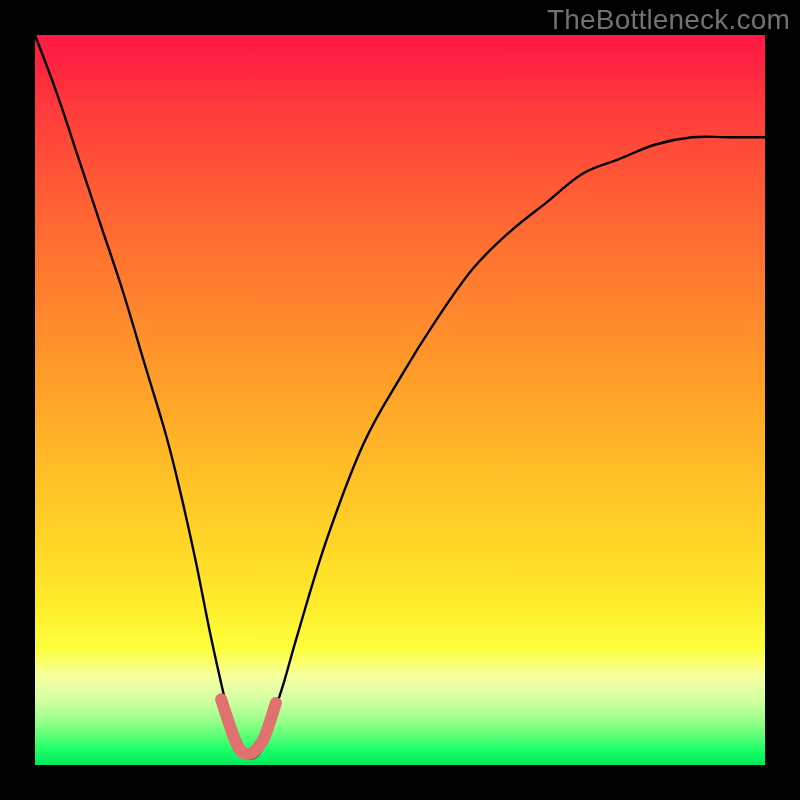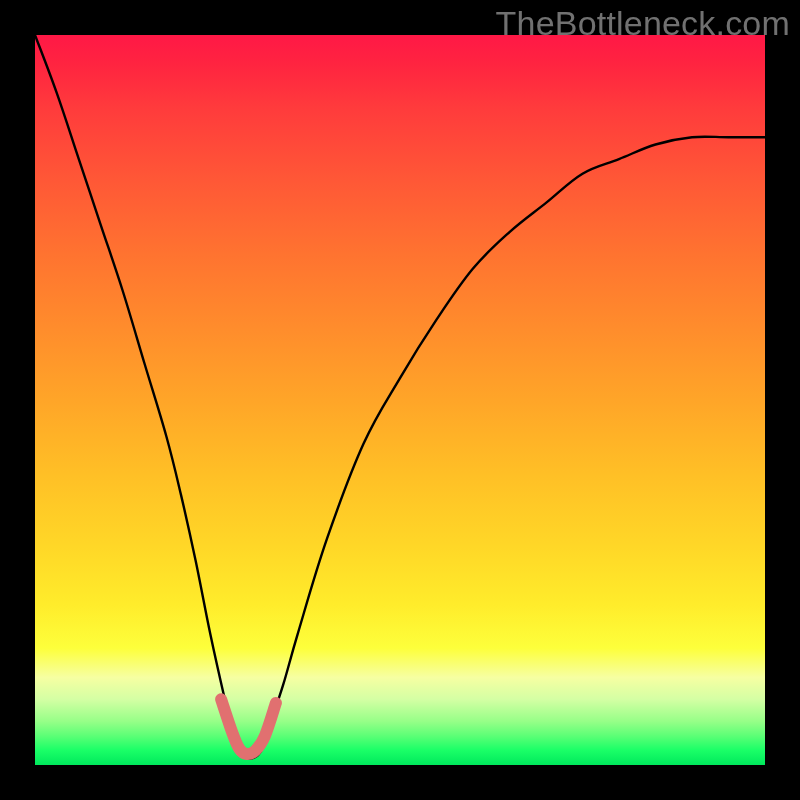--- a/index.html
+++ b/index.html
@@ -14,21 +14,21 @@
     position: relative;
     width: 800px;
     height: 800px;
     background: #000;
   }
   .watermark {
     position: absolute;
     top: 4px;
     right: 10px;
     font-family: Arial, Helvetica, sans-serif;
-    font-size: 34px;
+    font-size: 28px;
     color: #717171;
     letter-spacing: 0.2px;
     z-index: 10;
   }
   .plot {
     position: absolute;
     left: 35px;
     top: 35px;
     width: 730px;
     height: 730px;

